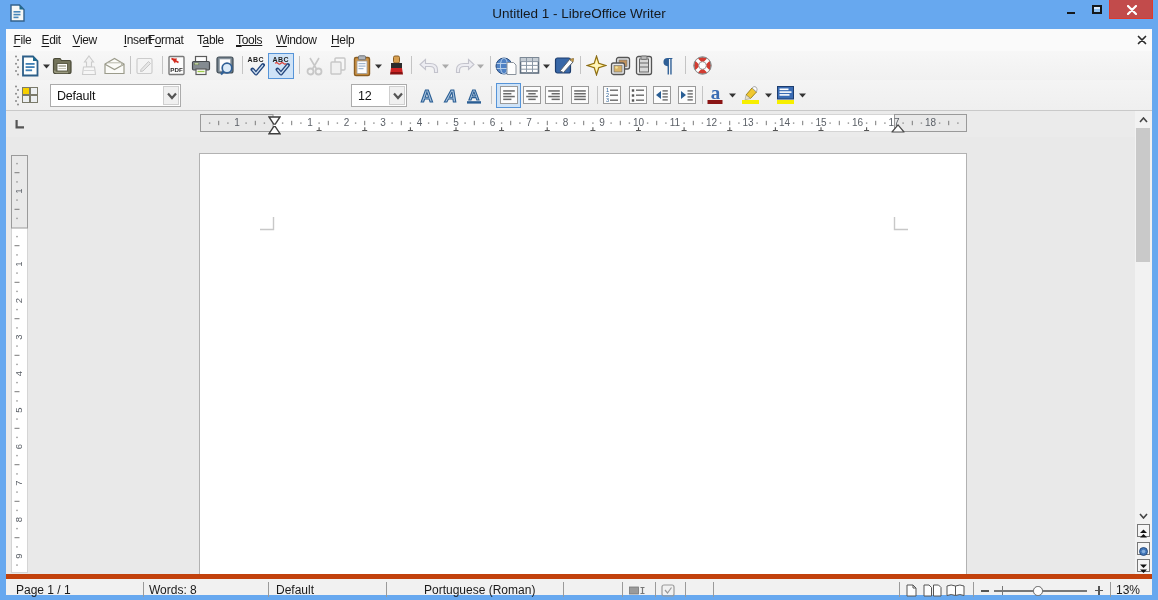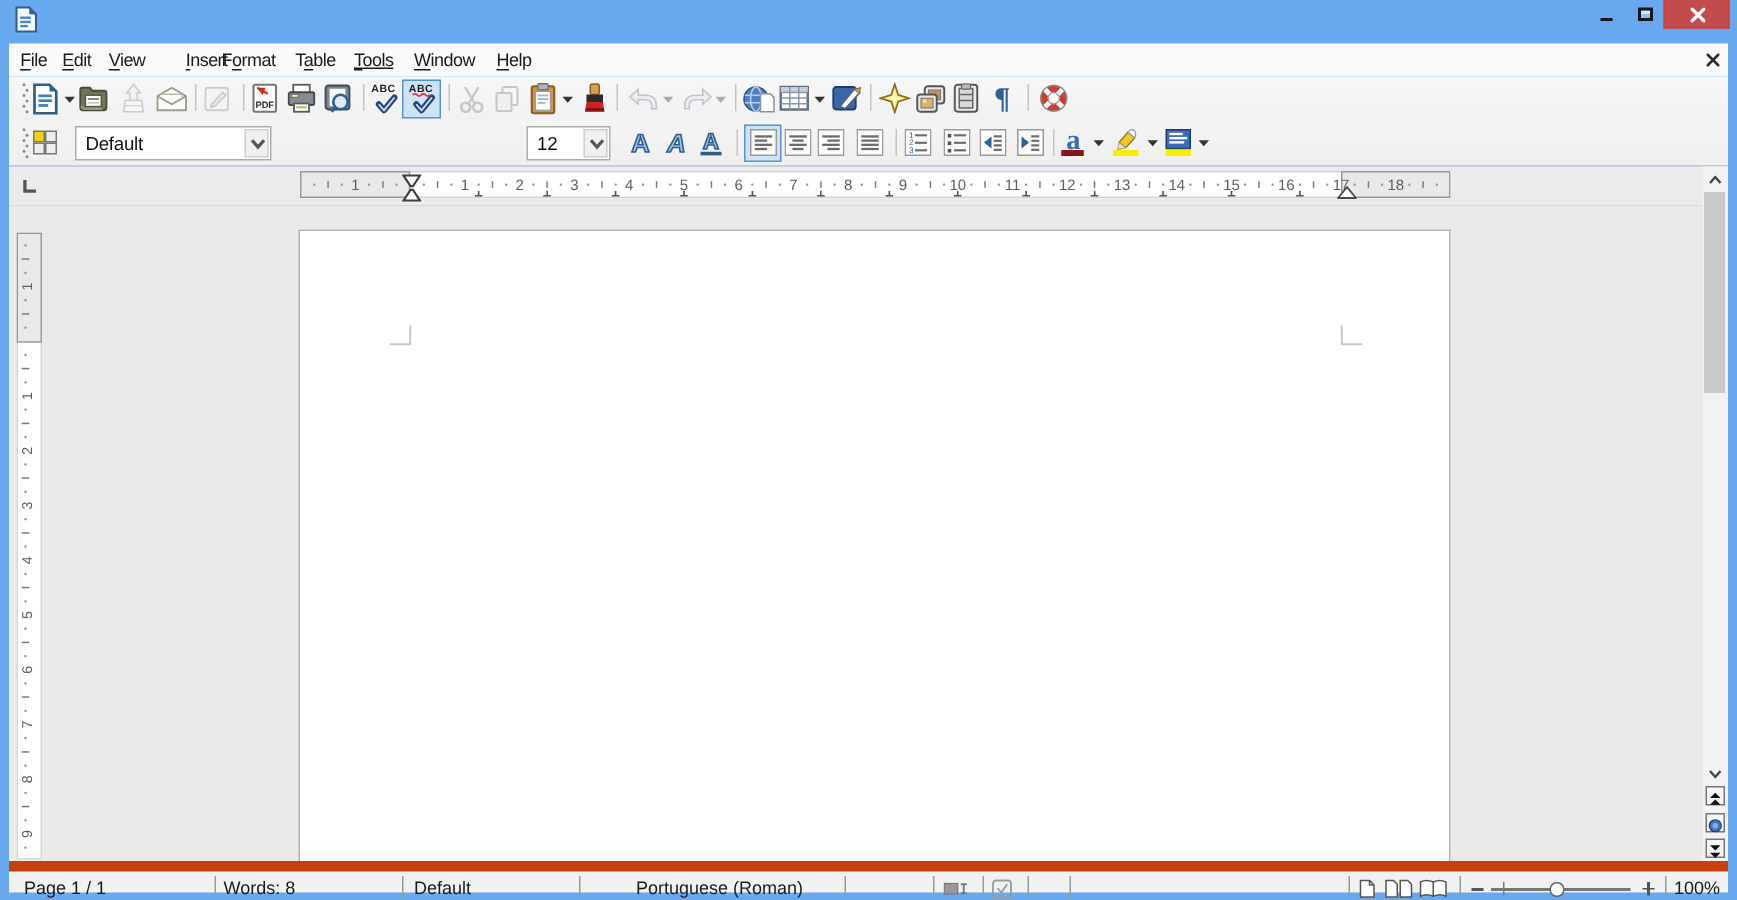--- a/index.html
+++ b/index.html
@@ -17,20 +17,21 @@
 <body>
 
 <div class="abs" style="left:0;top:0;width:1158px;height:29px;background:#67a8ef;">
   <svg class="abs" style="left:9px;top:4px" width="17" height="18" viewBox="0 0 17 18">
     <path d="M2 1 L10.5 1 L15 5.5 L15 17 L2 17 Z" fill="#f6f8f6" stroke="#33618c" stroke-width="1.4"></path>
     <path d="M10.5 1 L15 5.5 L10.5 5.5 Z" fill="#1e6a8e"></path>
     <rect x="4.5" y="7" width="7" height="1.6" fill="#4987ba"></rect>
     <rect x="4.5" y="9.8" width="7" height="1.6" fill="#4987ba"></rect>
     <rect x="4.5" y="12.6" width="5" height="1.6" fill="#4987ba"></rect>
   </svg>
+  <div class="abs" style="left:0;right:0;top:6px;text-align:center;font-size:13.5px;color:#15191c;">Untitled 1 - LibreOffice Writer</div>
   <div class="abs" style="left:1067px;top:11.5px;width:8px;height:2.5px;background:#15191c;"></div>
   <div class="abs" style="left:1092px;top:5px;width:10px;height:9px;border:2px solid #15191c;background:linear-gradient(#d8e9fb 45%,#8fc0f0 45%);"></div>
   <div class="abs" style="left:1109px;top:0;width:44px;height:19px;background:#c24b4b;border:1px solid #de3a2d;border-top:none;">
     <svg class="abs" style="left:17px;top:4.5px" width="10" height="10" viewBox="0 0 10 10">
       <path d="M1 1 L9 9 M9 1 L1 9" stroke="#fff" stroke-width="2.2" stroke-linecap="round"></path>
     </svg>
   </div>
 </div>
 <div class="abs" style="left:6px;top:29px;width:1146px;height:22px;background:#fafafa;">
     <div class="mitem" style="left:7.5px;"><u>F</u>ile</div>
@@ -556,21 +557,21 @@
 <svg width="11" height="11" viewBox="0 0 11 11">
         <circle cx="5.5" cy="5.5" r="4" fill="#4277b8" stroke="#1d3d6e" stroke-width="0.8"></circle>
         <circle cx="5.5" cy="5.5" r="1.8" fill="#85aede"></circle>
       </svg></div>
     <div class="abs" style="left:2px;top:448px;width:13px;height:13px;background:#f5f5f5;border:1px solid #777;">
 <svg width="11" height="11" viewBox="0 0 11 11">
         <path d="M5.5 5 L9 1.5 L2 1.5 Z" fill="#111"></path>
         <path d="M5.5 10 L9 6.5 L2 6.5 Z" fill="#111"></path>
       </svg></div>
   </div>
-<div class="abs" style="left:6px;top:574px;width:1146px;height:21px;background:#f1f1f1;border-top:7px solid #c2410c;font-size:12px;color:#1a1a1a;">
+<div class="abs" style="left:6px;top:574px;width:1146px;height:21px;background:#f1f1f1;border-top:5px solid #c2410c;font-size:12px;color:#1a1a1a;">
     <div class="abs" style="left:10px;top:4px;white-space:nowrap;">Page 1 / 1</div>
     <div class="ssep" style="left:136.5px;"></div>
     <div class="abs" style="left:143px;top:4px;white-space:nowrap;">Words: 8</div>
     <div class="ssep" style="left:262px;"></div>
     <div class="abs" style="left:270px;top:4px;white-space:nowrap;">Default</div>
     <div class="ssep" style="left:380px;"></div>
     <div class="abs" style="left:418px;top:4px;white-space:nowrap;">Portuguese (Roman)</div>
     <div class="ssep" style="left:556.5px;"></div>
     <div class="ssep" style="left:616px;"></div>
     <svg class="abs" style="left:623px;top:7px" width="17" height="9" viewBox="0 0 17 9">
@@ -598,13 +599,13 @@
  <path d="M9.5 2 L9.5 11.5" stroke="#555" stroke-width="1"></path>
 </svg>
     <div class="ssep" style="left:966.8px;"></div>
     <div class="abs" style="left:974.5px;top:10.5px;width:8px;height:2px;background:#555;"></div>
     <div class="abs" style="left:988px;top:11px;width:93px;height:1.5px;background:#777;"></div>
     <div class="abs" style="left:995.5px;top:7px;width:1.5px;height:9px;background:#777;"></div>
     <div class="abs" style="left:1027.4px;top:7px;width:9.5px;height:9.5px;border-radius:50%;background:#fdfdfd;border:1.4px solid #666;"></div>
     <div class="abs" style="left:1089px;top:10.6px;width:8px;height:1.8px;background:#555;"></div>
     <div class="abs" style="left:1092.1px;top:7px;width:1.8px;height:9px;background:#555;"></div>
     <div class="ssep" style="left:1104.4px;"></div>
-    <div class="abs" style="left:1110px;top:4px;white-space:nowrap;">100%</div>
+    <div class="abs" style="left:1110px;top:4px;white-space:nowrap;">13%</div>
   </div>
 </body></html>

